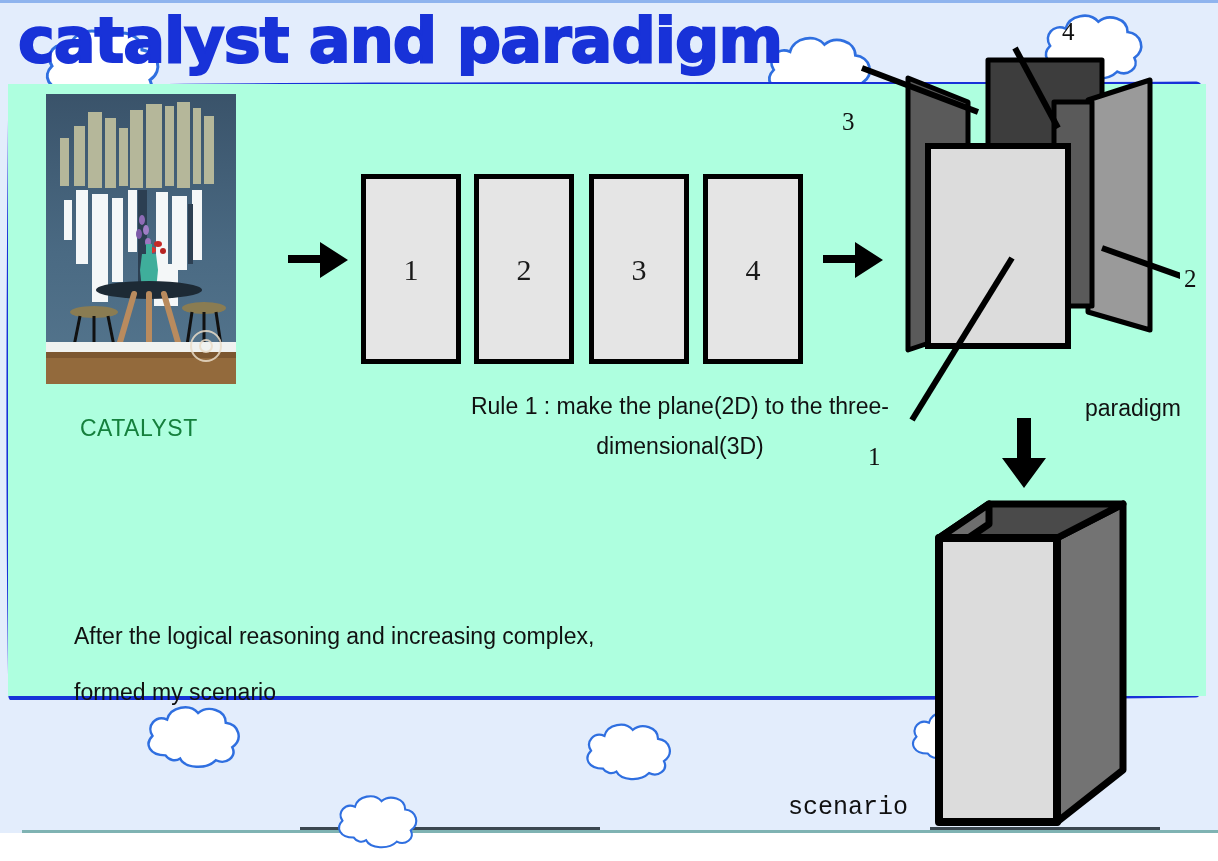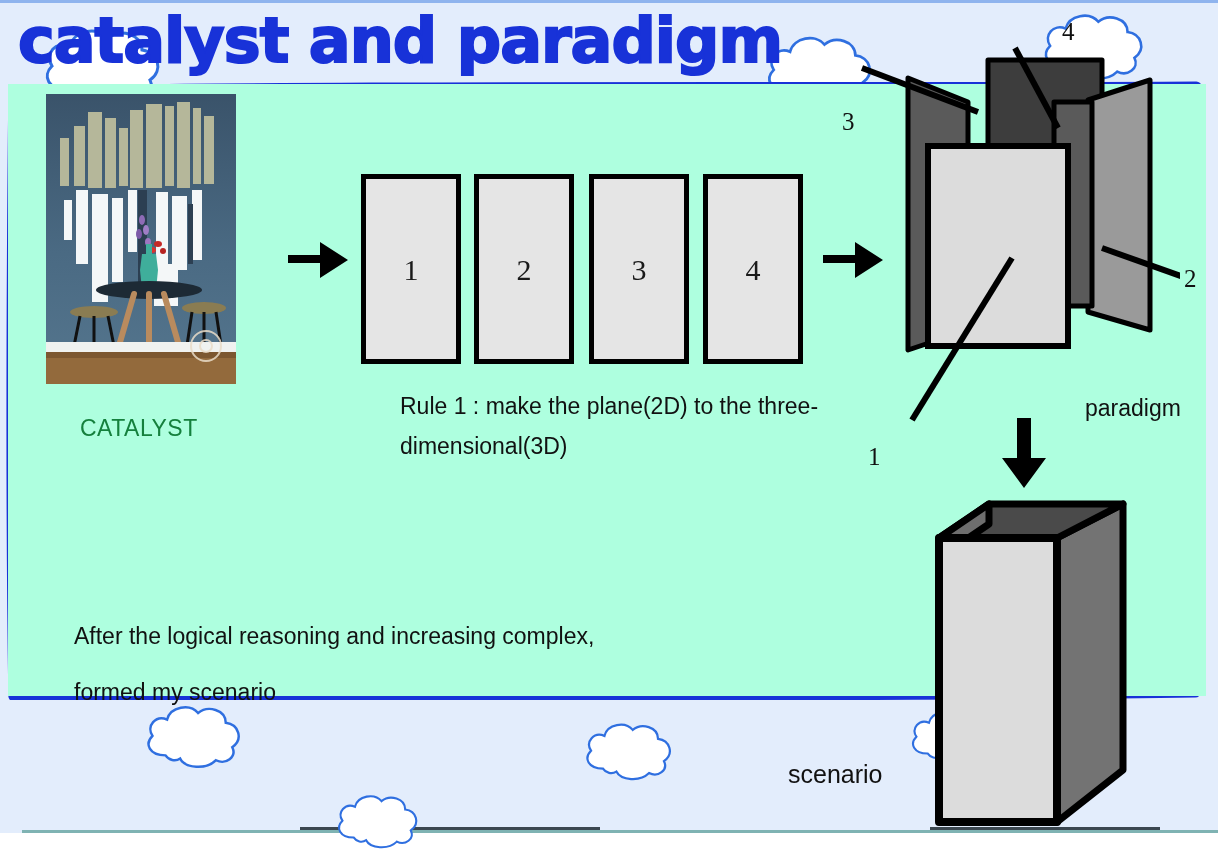--- a/index.html
+++ b/index.html
@@ -98,20 +98,21 @@
     font-size:30px;color:#1a1a1a;
   }
   #rect1{left:361px;}
   #rect2{left:474px;}
   #rect3{left:589px;}
   #rect4{left:703px;}
   
   #rule-text{
     position:absolute;left:400px;top:386px;width:560px;
     font-size:23px;color:#111;line-height:40px;
+    text-align:center;
     z-index:6;
   }
   
   #paradigm-svg{position:absolute;left:840px;top:0px;z-index:7;}
   #paradigm-label{
     position:absolute;left:1085px;top:395px;
     font-size:23px;color:#111;z-index:8;text-align:center;
   }
   .lead-num{
     position:absolute;
@@ -119,22 +120,22 @@
     font-size:25px;color:#111;
     z-index:9;
   }
   #num3{left:842px;top:108px;}
   #num1{left:868px;top:443px;}
   #num2{left:1184px;top:265px;}
   #num4{left:1062px;top:18px;}
   
   #scenario-svg{position:absolute;left:925px;top:480px;z-index:7;}
   #scenario-label{
-    position:absolute;left:788px;top:760px;
-    font-size:25px;color:#111;z-index:8;
+    position:absolute;left:788px;top:793px;
+    font-size:25px;color:#111;z-index:8;font-family:Liberation Mono, monospace;
   }
   
   #bottom-text{
     position:absolute;left:74px;top:608px;
     font-size:23px;color:#111;line-height:56px;
     z-index:6;
     white-space:pre-line;
   }
 </style>
 </head>

